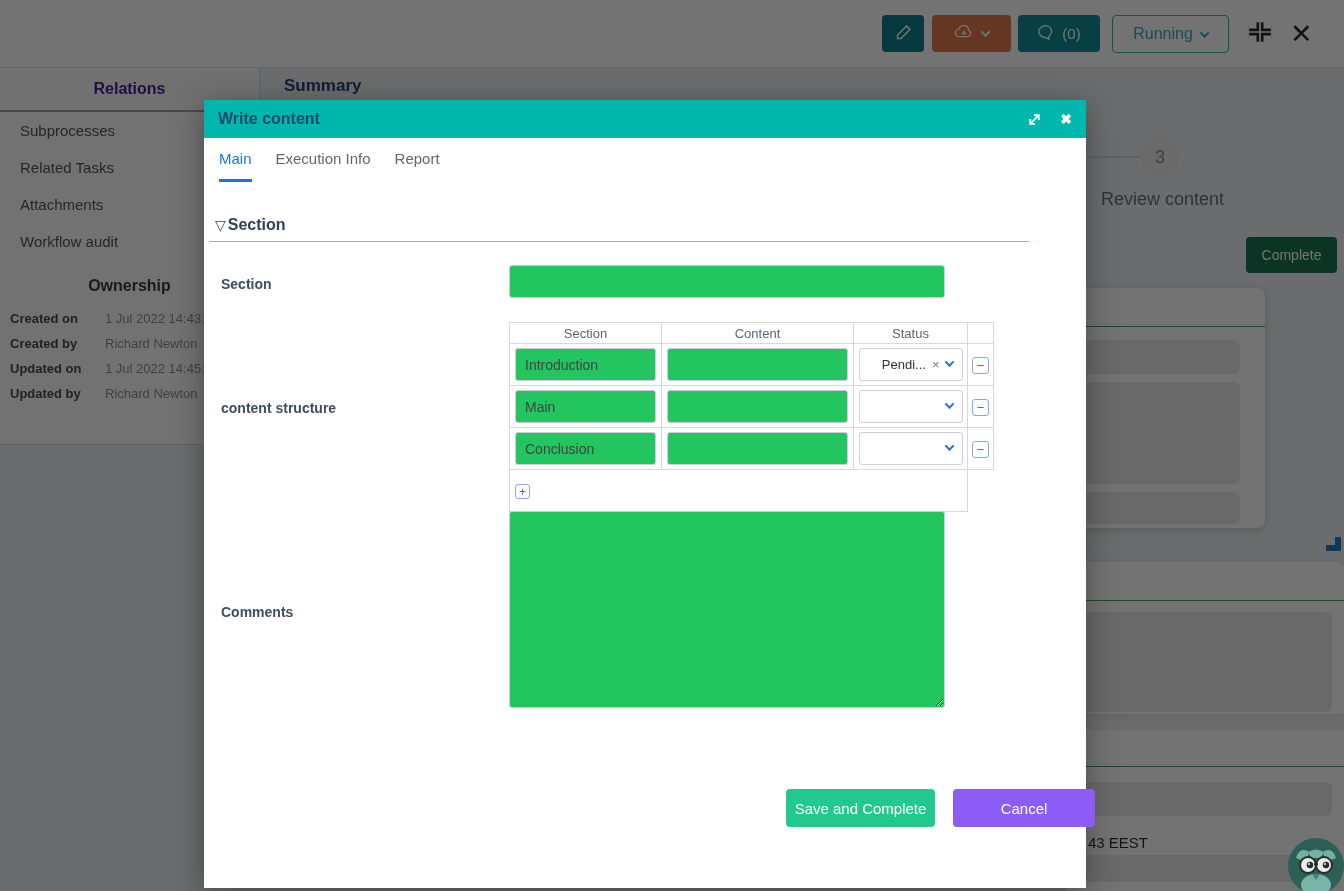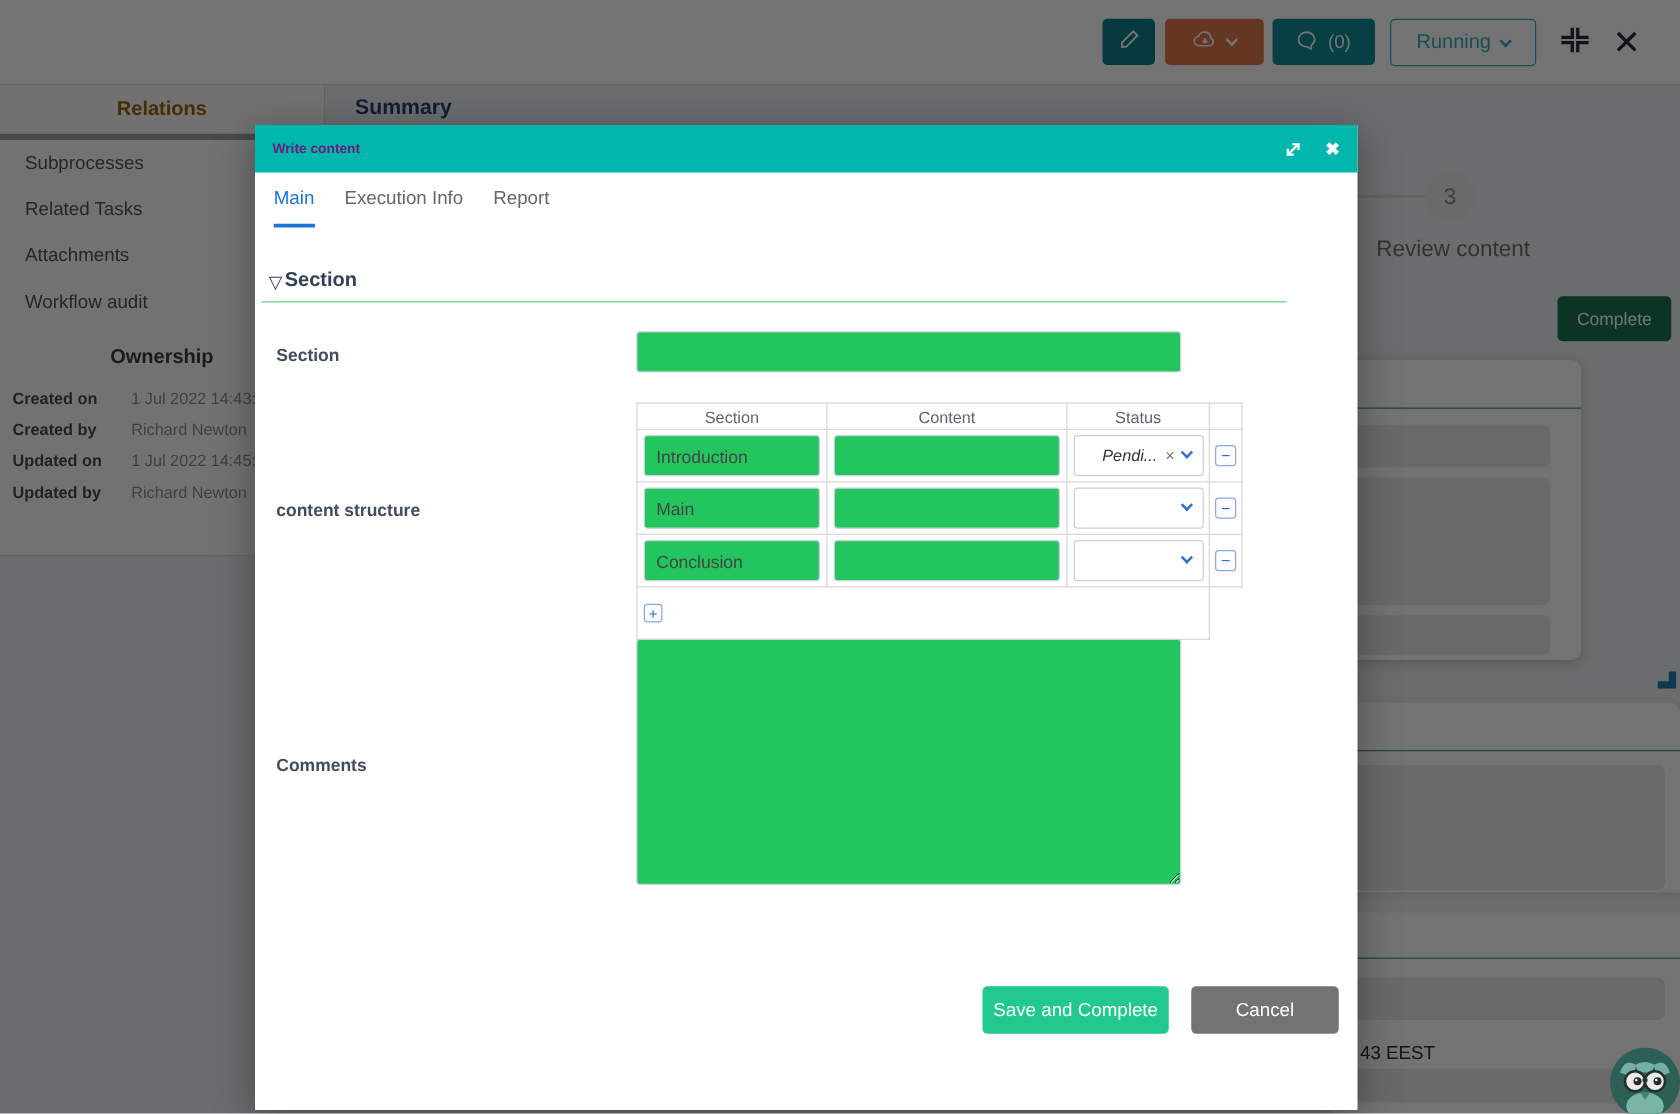--- a/index.html
+++ b/index.html
@@ -15,21 +15,21 @@
   .btn-edit { left:882px; width:42px; background:#0f7f8b; }
   .btn-export { left:932px; width:79px; background:#df7a4e; }
   .btn-comments { left:1018px; width:82px; background:#108c99; }
   .btn-running { left:1112px; width:117px; height:38px; background:transparent; border:1px solid #34adbc; color:#34adbc; font-size:16px; }
   .chev { display:inline-block; width:7px; height:7px; border-right:2px solid currentColor; border-bottom:2px solid currentColor; transform:rotate(45deg) translate(-1px,-1px); }
   .win-icon { position:absolute; top:20px; color:#272d34; }
   .win-collapse { left:1246px; }
   .win-close { left:1290px; font-size:27px; font-weight:400; line-height:28px; }
 
   .sidebar { position:absolute; left:0; top:68px; width:260px; height:377px; background:#fdfdfd; border-right:1px solid #dcdcdc; border-bottom:1px solid #d4d4d4; }
-  .side-head { height:44px; display:flex; align-items:center; justify-content:center; font-size:16px; font-weight:600; color:#a16207; border-bottom:5px solid #a3a3a3; background:#fafafa; }
+  .side-head { height:44px; display:flex; align-items:center; justify-content:center; font-size:16px; font-weight:600; color:#4c1d95; border-bottom:2px solid #a3a3a3; background:#fafafa; }
   .side-item { padding:10px 0 10px 20px; font-size:15px; color:#555; }
   .own-head { height:40px; display:flex; align-items:center; justify-content:center; font-size:16px; font-weight:600; color:#3a3a3a; margin-top:6px; }
   .kv { display:flex; padding:5px 0 5px 10px; font-size:13px; }
   .kv .k { width:95px; font-weight:600; color:#4a4a4a; }
   .kv .v { color:#8f8f8f; white-space:nowrap; }
 
   .main-tab { position:absolute; left:284px; top:76px; font-size:17px; font-weight:700; color:#29436f; }
   .step-line { position:absolute; left:1080px; top:156px; width:60px; height:2px; background:#d9d9d9; }
   .step-circle { position:absolute; left:1140px; top:137px; width:40px; height:40px; border-radius:50%; background:#ebebeb; color:#8c8c8c; font-size:18px; display:flex; align-items:center; justify-content:center; }
   .step-label { position:absolute; left:1101px; top:189px; font-size:18px; color:#6f6f6f; }
@@ -51,21 +51,21 @@
   .gb5 { left:1074px; top:782px; width:258px; height:34px; }
   .gb6 { left:1074px; top:855px; width:258px; height:27px; }
   .ts-frag { position:absolute; left:1088px; top:834px; font-size:15px; color:#2f2f2f; }
 
   
   .overlay { position:absolute; inset:0; background:rgba(0,0,0,0.55); z-index:10; }
 
   
   .modal { position:absolute; left:204px; top:100px; width:882px; height:788px; background:#fff; z-index:20; box-shadow:0 6px 30px rgba(0,0,0,0.35); }
   .modal-head { height:38px; background:#00b7ae; display:flex; align-items:center; padding:0 14px; }
-  .modal-title { color:#701a75; font-size:11px; font-weight:700; flex:1; }
+  .modal-title { color:#0c4a6e; font-size:16px; font-weight:700; flex:1; }
   .modal-head .hicon { color:#fff; margin-left:18px; display:flex; align-items:center; }
   .modal-close-glyph { font-size:14px; font-weight:700; }
 
   .tabs { position:absolute; left:15px; top:50px; display:flex; gap:24px; font-size:15px; }
   .tab { padding-bottom:12px; color:#666; }
   .tab.active { color:#1776d6; border-bottom:3px solid #1776d6; }
 
   .sect-head { position:absolute; left:11px; top:116px; font-size:16px; font-weight:700; color:#33405a; display:flex; align-items:center; gap:2px; }
   .sect-head .tri { font-size:14px; font-weight:400; }
   .sect-hr { position:absolute; left:5px; top:141px; width:820px; border-top:1px solid #6fd08c; }
@@ -77,32 +77,32 @@
 
   .tinput { border:1px solid #c9d0dc; border-radius:3px; height:33px; font-size:14px; color:#444; padding:0 9px; font-family:"Liberation Sans",sans-serif; outline:none; background:#22c55e; }
   .inp-section { position:absolute; left:305px; top:165px; width:436px; }
 
   .struct { position:absolute; left:305px; top:222px; border-collapse:collapse; }
   .struct td, .struct th { border:1px solid #d8d8d8; padding:0; }
   .struct th { height:21px; font-size:13px; font-weight:400; color:#5a6572; }
   .struct .c-section { width:152px; } .struct .c-content { width:192px; } .struct .c-status { width:114px; } .struct .c-del { width:26px; }
   .struct td { height:42px; text-align:center; vertical-align:middle; }
   .struct td .tinput { width:calc(100% - 10px); }
-  .ddl { display:inline-flex; align-items:center; justify-content:flex-end; gap:6px; width:104px; height:33px; border:1px solid #c9d0dc; border-radius:3px; padding:0 9px; font-size:13px; color:#333; background:#fff;font-style:italic; }
+  .ddl { display:inline-flex; align-items:center; justify-content:flex-end; gap:6px; width:104px; height:33px; border:1px solid #c9d0dc; border-radius:3px; padding:0 9px; font-size:13px; color:#333; background:#fff; }
   .ddl .clear { color:#777; font-size:13px; }
   .ddl .chev { border-color:#2f6fd6; margin-top:-3px; }
   .sqbtn { display:inline-flex; align-items:center; justify-content:center; width:17px; height:17px; border:1px solid #8aa9e0; border-radius:3px; background:#fdfdff; color:#2f6fd6; font-size:13px; line-height:1; }
   .struct .footer-cell { height:21px; text-align:left; padding-left:5px; }
   .struct .footer-cell .sqbtn { width:15px; height:15px; font-size:12px; }
   .noborder { border:none !important; }
 
   .comments-ta { position:absolute; left:305px; top:411px; width:436px; height:197px; resize:both; }
 
   .btn-save { position:absolute; left:582px; top:689px; width:149px; height:38px; background:#22c98e; border-radius:4px; color:#fff; font-size:15px; display:flex; align-items:center; justify-content:center; }
-  .btn-cancel { position:absolute; left:749px; top:689px; width:118px; height:38px; background:#737373; border-radius:4px; color:#fff; font-size:15px; display:flex; align-items:center; justify-content:center; }
+  .btn-cancel { position:absolute; left:749px; top:689px; width:142px; height:38px; background:#8b5cf6; border-radius:4px; color:#fff; font-size:15px; display:flex; align-items:center; justify-content:center; }
 
   
   .owl { position:absolute; left:1288px; top:838px; z-index:30; }
 </style>
 </head>
 <body>
 
 <div class="screen">
 
   <div class="page">

